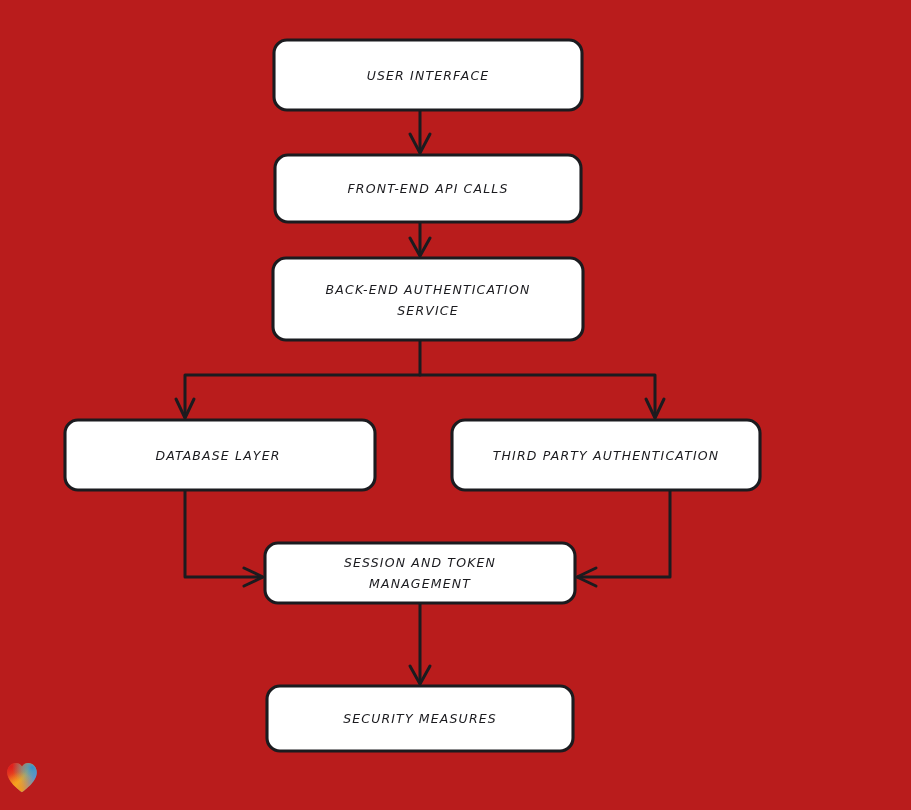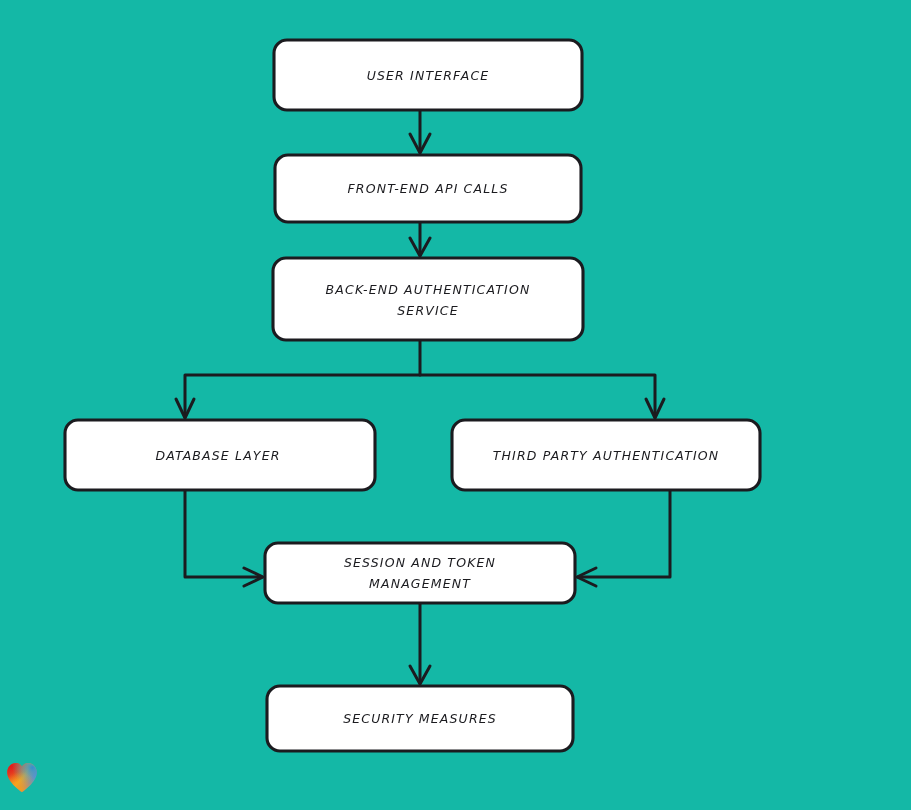--- a/index.html
+++ b/index.html
@@ -10,21 +10,21 @@
   body {
     width: 911px;
     height: 810px;
     overflow: hidden;
     font-family: "DejaVu Sans", sans-serif;
   }
   #canvas {
     position: relative;
     width: 911px;
     height: 810px;
-    background: #14b8a6;
+    background: #b91c1c;
   }
   #flow-svg {
     position: absolute;
     top: 0;
     left: 0;
     width: 911px;
     height: 810px;
   }
   .node-box {
     fill: #ffffff;

